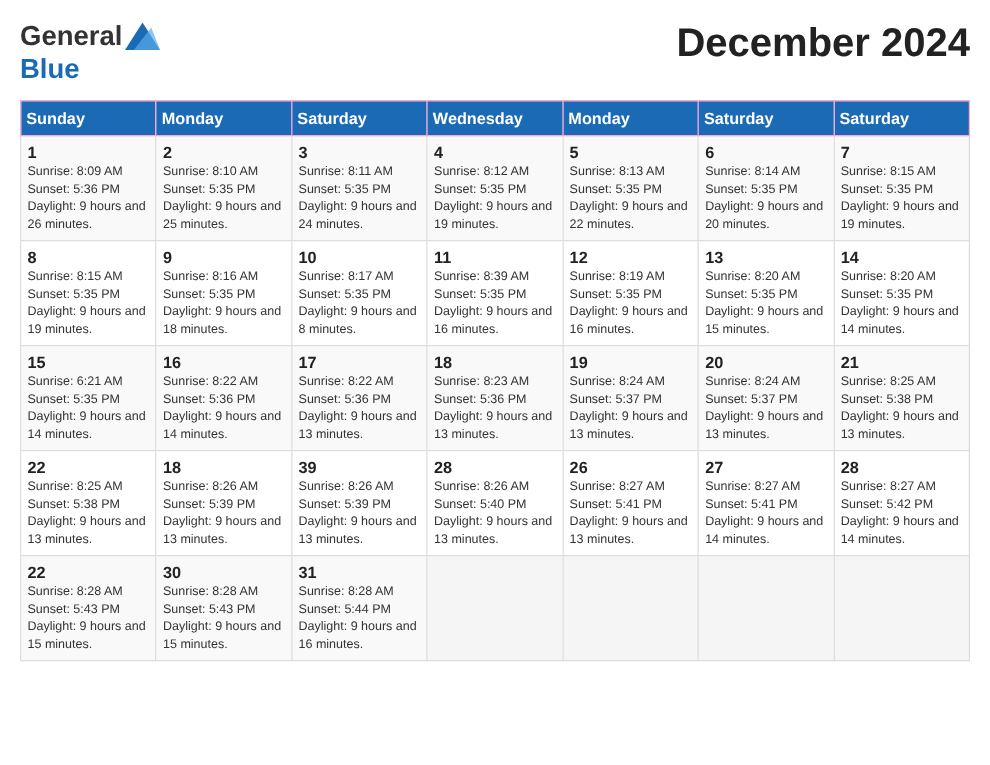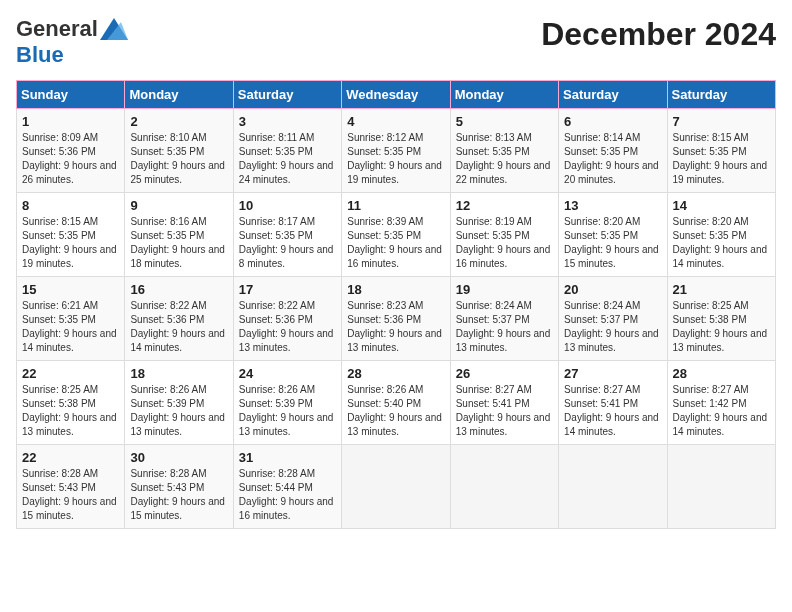--- a/index.html
+++ b/index.html
@@ -311,21 +311,21 @@
         </td>
         <td>
           <span class="day-num">18</span>
           <div class="day-detail">
             <span>Sunrise: 8:26 AM</span><br>
             <span>Sunset: 5:39 PM</span><br>
             <span>Daylight: 9 hours and 13 minutes.</span>
           </div>
         </td>
         <td>
-          <span class="day-num">24</span>
+          <span class="day-num">39</span>
           <div class="day-detail">
             <span>Sunrise: 8:26 AM</span><br>
             <span>Sunset: 5:39 PM</span><br>
             <span>Daylight: 9 hours and 13 minutes.</span>
           </div>
         </td>
         <td>
           <span class="day-num">28</span>
           <div class="day-detail">
             <span>Sunrise: 8:26 AM</span><br>
@@ -346,21 +346,21 @@
           <div class="day-detail">
             <span>Sunrise: 8:27 AM</span><br>
             <span>Sunset: 5:41 PM</span><br>
             <span>Daylight: 9 hours and 14 minutes.</span>
           </div>
         </td>
         <td>
           <span class="day-num">28</span>
           <div class="day-detail">
             <span>Sunrise: 8:27 AM</span><br>
-            <span>Sunset: 1:42 PM</span><br>
+            <span>Sunset: 5:42 PM</span><br>
             <span>Daylight: 9 hours and 14 minutes.</span>
           </div>
         </td>
       </tr>
       <tr>
         <td>
           <span class="day-num">22</span>
           <div class="day-detail">
             <span>Sunrise: 8:28 AM</span><br>
             <span>Sunset: 5:43 PM</span><br>

